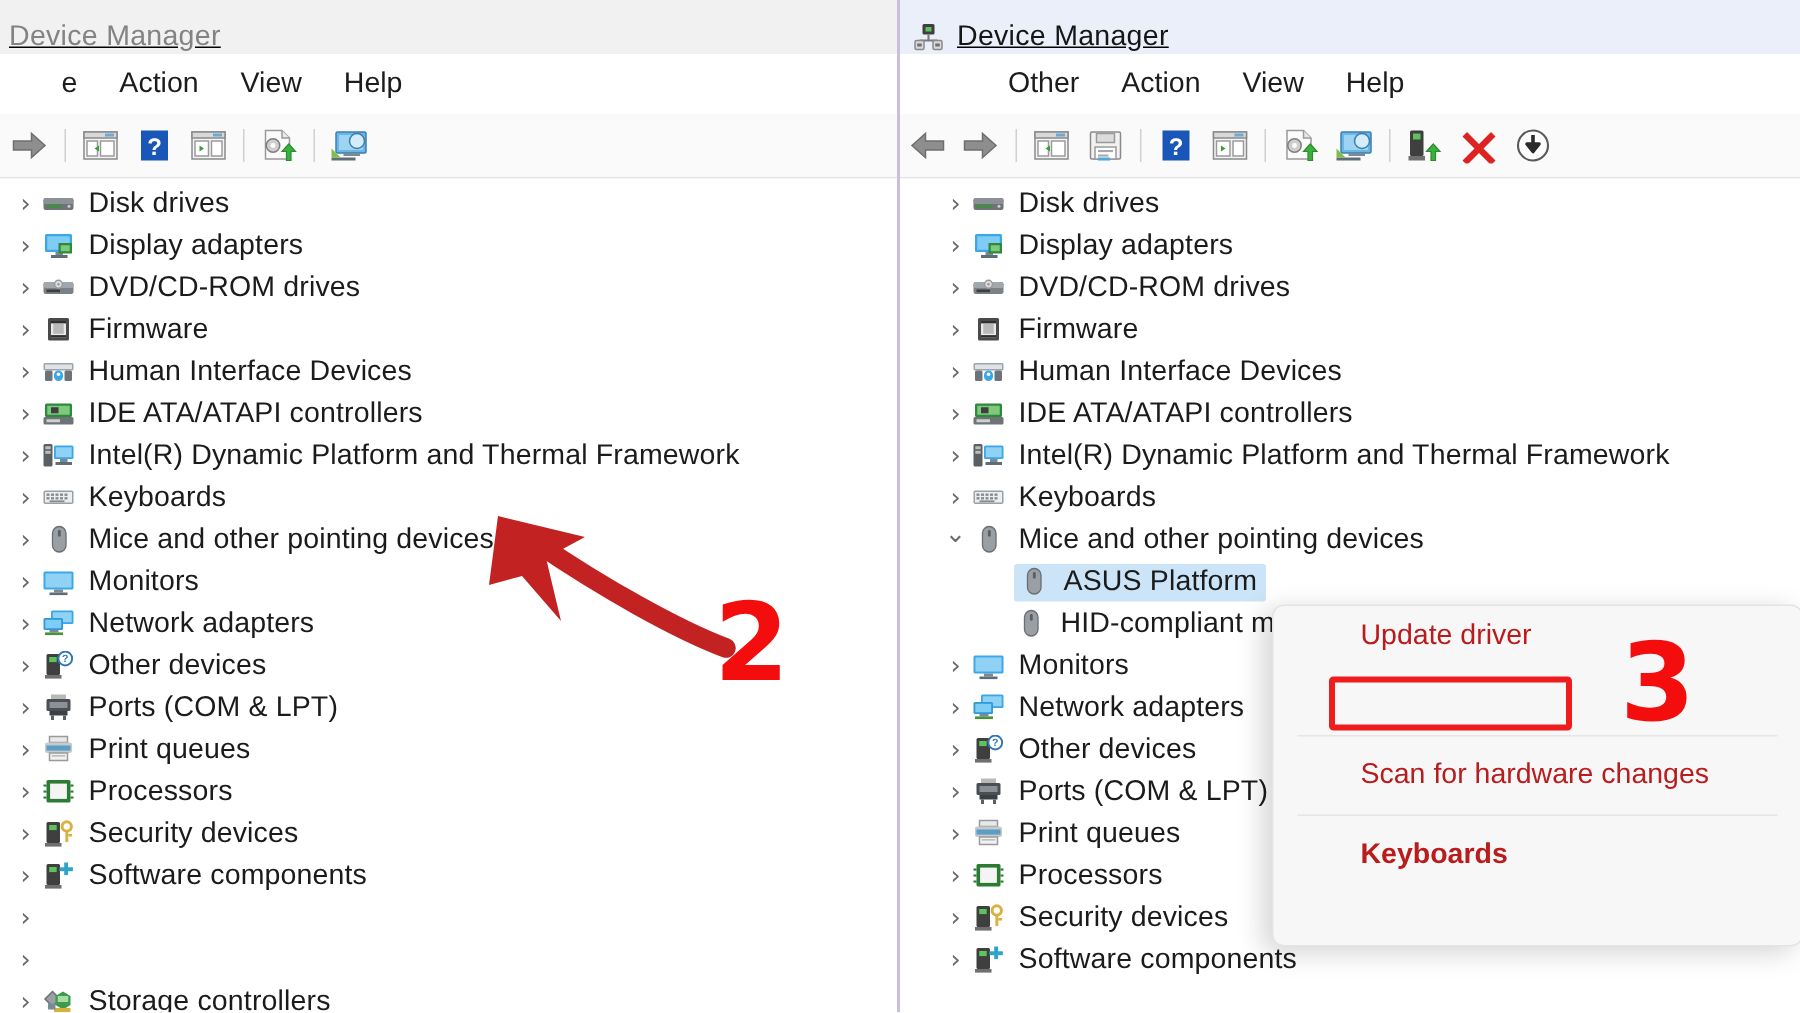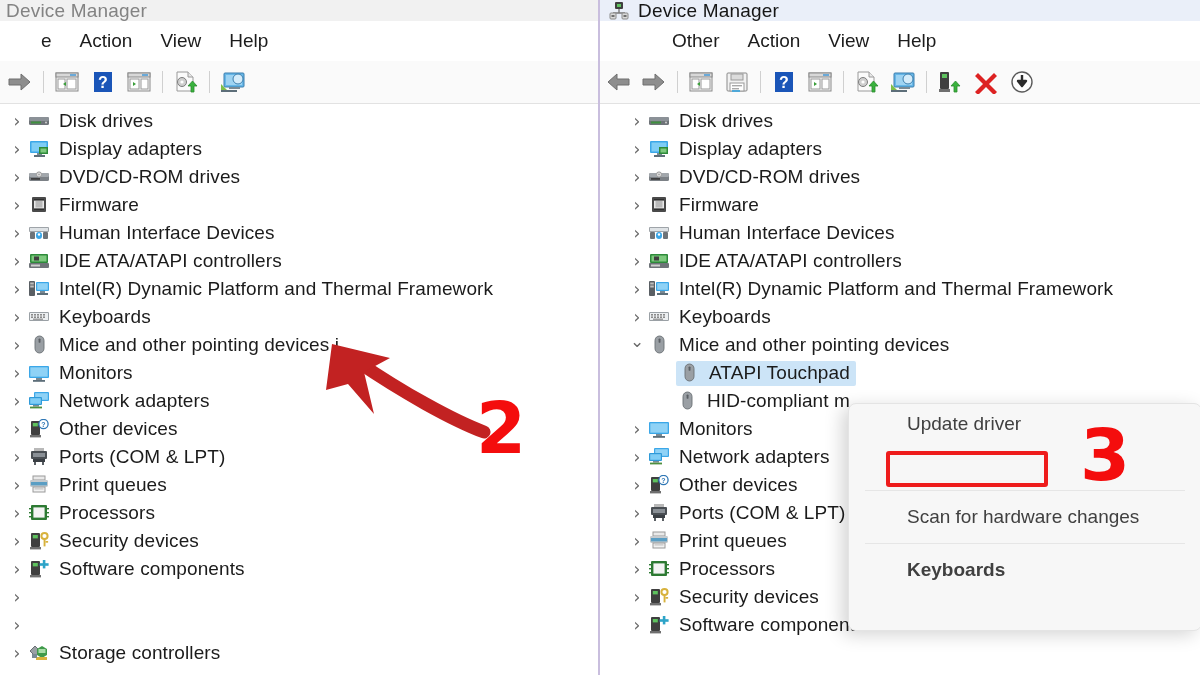--- a/index.html
+++ b/index.html
@@ -11,21 +11,21 @@
   }
   .screen{position:relative;width:1200px;height:675px;overflow:hidden;background:#fff;}
 
   
   .panel{position:absolute;top:0;height:675px;overflow:hidden;background:#fff;}
   #left-panel{left:0;width:598px;}
   #right-panel{left:600px;width:600px;}
   .panel-divider{position:absolute;left:598px;top:0;width:2px;height:675px;background:#c9bede;}
 
   
-  .titlebar{position:relative;height:21px;display:flex;align-items:center;}
+  .titlebar{position:relative;height:36px;display:flex;align-items:flex-end;text-decoration:underline;}
   #left-titlebar{background:#f1f1f1;}
   #right-titlebar{background:#eaeff9;}
   .title-text{font-size:19px;letter-spacing:.2px;}
   #left-title-text{color:#838383;margin-left:6px;}
   #right-title-text{color:#161616;margin-left:8px;}
   .app-icon{width:22px;height:22px;margin-left:8px;flex:0 0 auto;position:relative;}
 
   
   .menubar{height:40px;display:flex;align-items:center;background:#ffffff;margin-left:48px;}
   #left-menubar{padding-left:0px;}
@@ -56,21 +56,21 @@
   .label-wrap{display:inline-flex;align-items:center;}
 
   
   #context-menu{
     position:absolute;left:848px;top:403px;width:352px;height:226px;
     background:#f7f7f7;border:1px solid #e4e4e4;border-radius:8px;
     box-shadow:-6px 4px 18px rgba(0,0,0,.17);
     overflow:hidden;
   }
   .cm-item{height:40px;display:flex;align-items:center;padding-left:58px;
-           font-size:19px;color:#404040;position:relative;}
+           font-size:19px;color:#b91c1c;position:relative;}
   .cm-item.bold{font-weight:bold;}
   .cm-item.ghost{color:#ededed;}
   .cm-sep{height:1px;background:#e6e6e6;margin:6px 16px;}
 
   #disable-highlight{
     position:absolute;left:886px;top:451px;width:162px;height:36px;
     border:4px solid #ee1c1c;border-radius:3px;box-sizing:border-box;
     pointer-events:none;
   }
 
@@ -718,21 +718,21 @@
         </div>
         <div class="tree-row child selected">
           <span class="chev"></span>
           <span class="label-wrap">
             <span class="dev-icon">
               <svg width="22" height="19" viewBox="0 0 22 19">
                 <rect x="7" y="1" width="9" height="17" rx="4.5" fill="#9a9fa4" stroke="#6a6f74" stroke-width="0.9"></rect>
                 <rect x="10.6" y="3.4" width="1.9" height="4.4" rx="0.9" fill="#5a5f64"></rect>
               </svg>
             </span>
-            <span class="label">ATAPI Touchpad</span>
+            <span class="label">ASUS Platform</span>
           </span>
         </div>
         <div class="tree-row child">
           <span class="chev"></span>
           <span class="label-wrap">
             <span class="dev-icon">
               <svg width="22" height="19" viewBox="0 0 22 19">
                 <rect x="7" y="1" width="9" height="17" rx="4.5" fill="#9a9fa4" stroke="#6a6f74" stroke-width="0.9"></rect>
                 <rect x="10.6" y="3.4" width="1.9" height="4.4" rx="0.9" fill="#5a5f64"></rect>
               </svg>

